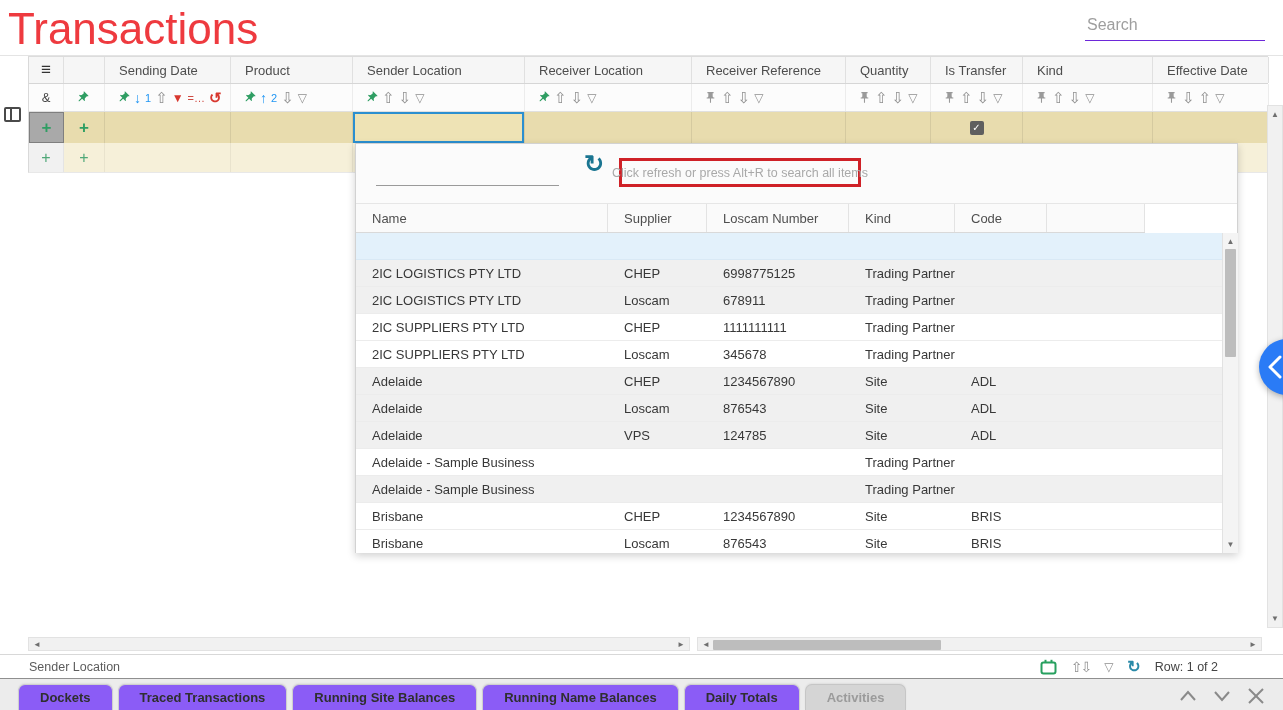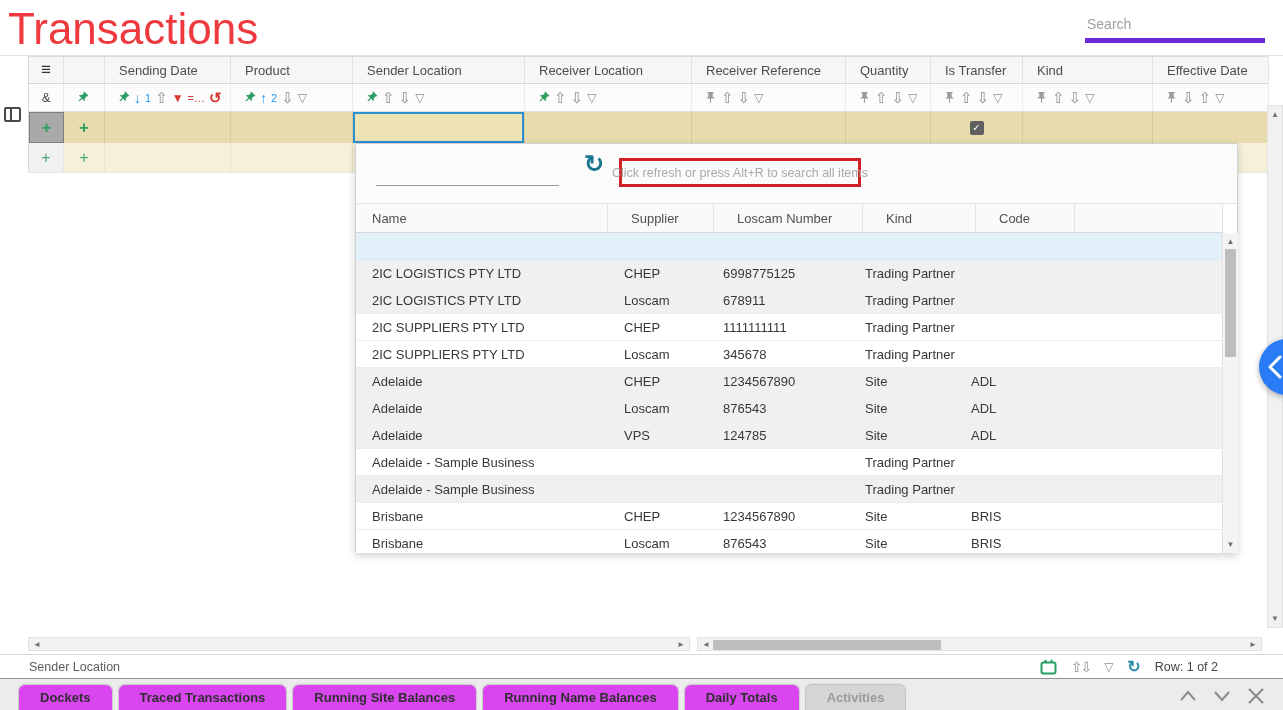--- a/index.html
+++ b/index.html
@@ -5,21 +5,21 @@
   * { margin:0; padding:0; box-sizing:border-box; }
   html,body { width:1283px; height:710px; }
   body { font-family:"Liberation Sans", sans-serif; background:#fff; overflow:hidden; }
   .app { position:relative; width:1283px; height:710px; background:#fff; overflow:hidden; }
   .abs { position:absolute; }
 
   
   .topbar { left:0; top:0; width:1283px; height:56px; background:#fff; border-bottom:1px solid #e4e4e4; }
   .page-title { position:absolute; left:8px; top:4px; font-size:44px; font-weight:500; color:#ee3a3f; letter-spacing:0; }
   .search-wrap { position:absolute; left:1085px; top:12px; width:180px; }
-  .search-wrap input { width:180px; border:none; outline:none; border-bottom:5px solid #6d28d9; font-size:14px; color:#be185d; padding:4px 2px 6px 2px; background:transparent; font-family:"Liberation Sans",sans-serif; }
+  .search-wrap input { width:180px; border:none; outline:none; border-bottom:1px solid #6d28d9; font-size:16px; color:#be185d; padding:4px 2px 6px 2px; background:transparent; font-family:"Liberation Sans",sans-serif; }
   .search-wrap input::placeholder { color:#9e9e9e; }
 
   
   .rail-icon { left:4px; top:107px; width:17px; height:15px; border:2px solid #4a4a4a; border-radius:2px; background:#fff; }
   .rail-icon::after { content:""; position:absolute; left:4px; top:0; width:2px; height:11px; background:#4a4a4a; }
 
   
   .g-head { left:28px; top:56px; width:1240px; height:28px; background:#f6f6f6; border-top:1px solid #dcdcdc; border-bottom:1px solid #d6d6d6; border-left:1px solid #d9d9d9; display:flex; }
   .g-filter { left:28px; top:84px; width:1240px; height:28px; background:#fcfcfc; border-bottom:1px solid #e0e0e0; border-left:1px solid #d9d9d9; display:flex; }
   .hcell { display:flex; align-items:center; padding-left:14px; font-size:13px; color:#4d4d4d; border-right:1px solid #e0e0e0; overflow:hidden; white-space:nowrap; }
@@ -55,21 +55,21 @@
   .hsr { left:697px; top:637px; width:565px; height:14px; padding:0 4px; position:absolute; }
   .hsr .thumb { position:absolute; left:15px; top:2px; width:228px; height:10px; background:#bdbdbd; border-radius:1px; }
   .vsm { left:1267px; top:105px; width:16px; height:523px; flex-direction:column; padding:4px 0; }
 
   
   .popup { left:355px; top:143px; width:883px; height:410px; background:#fff; border:1px solid #d2d2d2; box-shadow:0 3px 8px rgba(0,0,0,0.18); }
   .p-top { position:absolute; left:0; top:0; width:100%; height:60px; background:#fbfbfb; border-bottom:1px solid #e6e6e6; }
   .p-input { position:absolute; left:20px; top:14px; width:183px; border:none; outline:none; border-bottom:1px solid #9a9a9a; background:transparent; height:28px; font-size:13px; color:#333; font-family:"Liberation Sans",sans-serif; }
   .p-refresh { position:absolute; left:228px; top:8px; font-size:24px; font-weight:bold; color:#1a7591; line-height:1; }
   .p-hint { position:absolute; left:263px; top:14px; width:242px; height:29px; border:3px solid #cf2127; display:flex; align-items:center; justify-content:center; font-size:12.5px; color:#a9a9a9; white-space:nowrap; }
-  .p-head { position:absolute; left:0; top:60px; width:867px; height:29px; background:#fafafa; border-bottom:1px solid #d9d9d9; display:flex;gap:7px; }
+  .p-head { position:absolute; left:0; top:60px; width:789px; height:29px; background:#fafafa; border-bottom:1px solid #d9d9d9; display:flex; }
   .p-hcell { display:flex; align-items:center; padding-left:16px; font-size:13px; color:#4f4f4f; border-right:1px solid #e3e3e3; overflow:hidden; white-space:nowrap; }
   .p-rows { position:absolute; left:0; top:89px; width:867px; height:320px; overflow:hidden; }
   .p-row { display:flex; height:27px; border-bottom:1px solid #ececec; }
   .p-row.white { background:#fff; }
   .p-row.gray { background:#f0f0f0; }
   .p-row.selected { background:#e3f1fb; border-bottom:1px solid #d9e9f5; }
   .p-cell { display:flex; align-items:center; padding-left:16px; font-size:13px; color:#383838; overflow:hidden; white-space:nowrap; }
   .p-scroll { position:absolute; left:866px; top:89px; width:16px; height:320px; background:#f4f4f4; border-left:1px solid #e2e2e2; color:#6f6f6f; font-size:8px; display:flex; flex-direction:column; align-items:center; justify-content:space-between; padding:4px 0; }
   .p-thumb { position:absolute; left:2px; top:16px; width:11px; height:108px; background:#bdbdbd; border-radius:1px; }
 
@@ -77,21 +77,21 @@
   .statusbar { left:0; top:654px; width:1283px; height:25px; background:#fff; border-top:1px solid #d8d8d8; border-bottom:1px solid #8f8f8f; }
   .status-label { position:absolute; left:29px; top:5px; font-size:12.5px; color:#5c5c5c; }
   .status-right { position:absolute; right:65px; top:0; height:24px; display:flex; align-items:center; gap:14px; }
   .st-sort { font-size:14px; color:#8f8f8f; letter-spacing:-2px; }
   .st-funnel { font-size:12px; color:#8f8f8f; }
   .st-refresh { font-size:16px; font-weight:bold; color:#2a8aa8; line-height:1; }
   .row-counter { font-size:12.5px; color:#444; }
 
   
   .tabbar { left:0; top:679px; width:1283px; height:31px; background:#ececec; display:flex; align-items:flex-end; gap:5px; padding-left:18px; }
-  .tab { height:26px; background:#d946ef; border:1px solid #cfcfcf; border-bottom:none; border-radius:7px 7px 0 0; display:flex; align-items:center; justify-content:center; padding:0 21px; font-size:13px; font-weight:bold; color:#2f2f2f; box-shadow:0 -1px 2px rgba(0,0,0,0.06); }
+  .tab { height:26px; background:#8b5cf6; border:1px solid #cfcfcf; border-bottom:none; border-radius:7px 7px 0 0; display:flex; align-items:center; justify-content:center; padding:0 21px; font-size:13px; font-weight:bold; color:#2f2f2f; box-shadow:0 -1px 2px rgba(0,0,0,0.06); }
   .tab.disabled { background:#d5d5d5; color:#9b9b9b; border-color:#c6c6c6; }
 
   .winctl { position:absolute; top:687px; display:flex; gap:14px; }
   .winctl svg { display:block; }
 
   .fab { left:1259px; top:339px; width:56px; height:56px; border-radius:50%; background:#2a7bf6; box-shadow:0 2px 6px rgba(0,0,0,0.3); }
   .fab svg { position:absolute; left:4px; top:12px; }
 </style>
 </head>
 <body>

